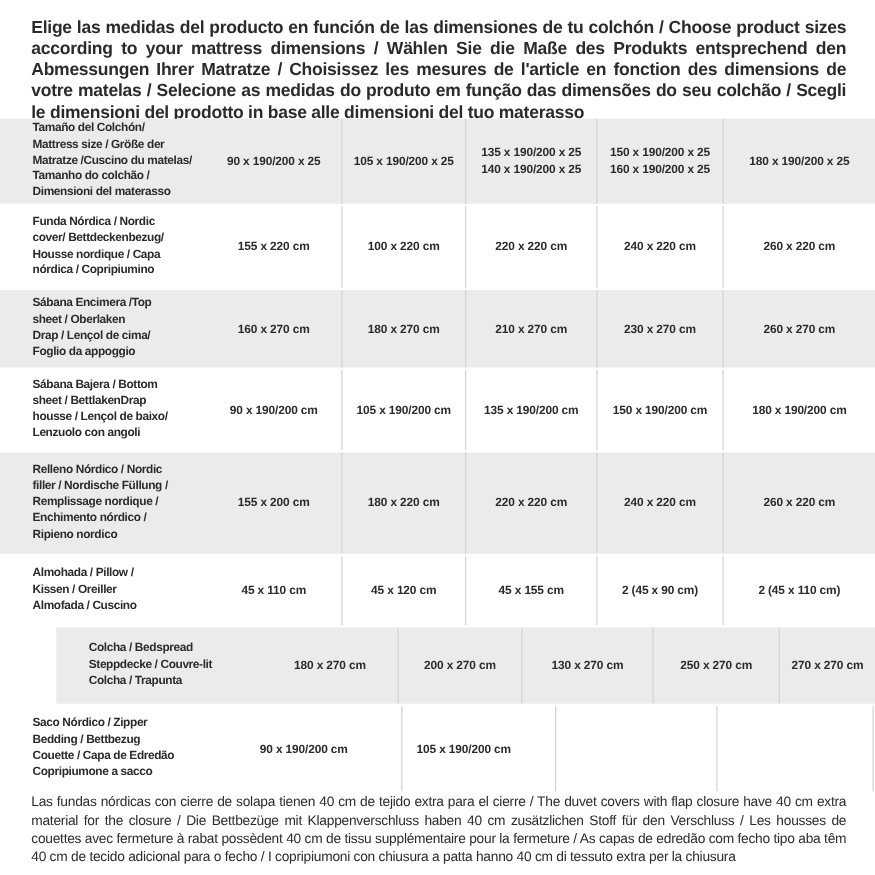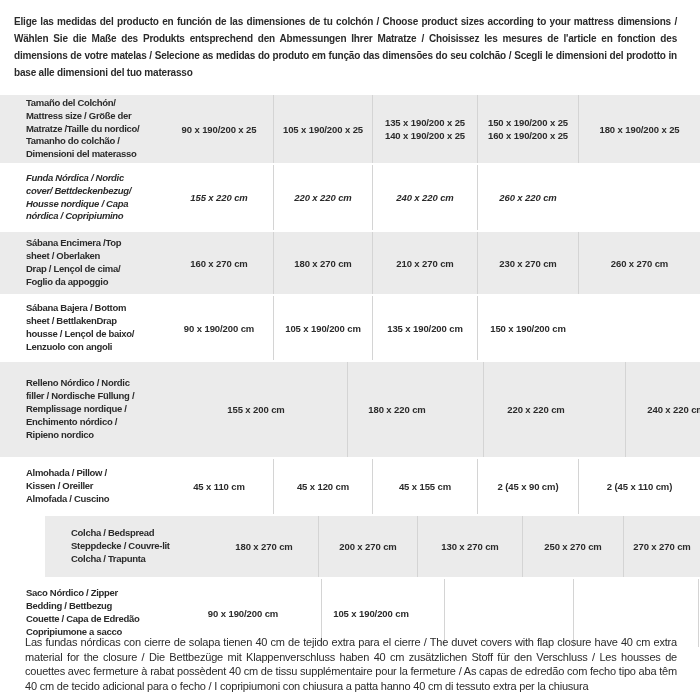--- a/index.html
+++ b/index.html
@@ -6,22 +6,22 @@
   body {
     width: 700px; height: 700px;
     background: var(--bg, #ffffff);
     font-family: "Liberation Sans", sans-serif;
     color: var(--text, #2b2b2b);
     position: relative;
     overflow: hidden;
   }
   .page { position: absolute; inset: 0; }
   .intro {
-    position: absolute; top: 13px; left: 14px; right: 23px;
-    font-size: 10px; line-height: 17px; font-weight: bold;
+    position: absolute; top: 13px; left: 25px; right: 23px;
+    font-size: 14px; line-height: 17px; font-weight: bold;
     text-align: justify; letter-spacing: -0.2px;
     margin: 0;
   }
   .size-table {
     position: absolute; top: 95px; left: 0; right: 0;
     display: flex; flex-direction: column; gap: 2px;
   }
   .row {
     display: grid;
     grid-template-columns: 165px 108px 99px 105px 101px auto;
@@ -53,21 +53,21 @@
 <body>
 
 <div class="page">
   <p class="intro">Elige las medidas del producto en función de las dimensiones de tu colchón / Choose product sizes according to your mattress dimensions / Wählen Sie die Maße des Produkts entsprechend den Abmessungen Ihrer Matratze / Choisissez les mesures de l'article en fonction des dimensions de votre matelas / Selecione as medidas do produto em função das dimensões do seu colchão / Scegli le dimensioni del prodotto in base alle dimensioni del tuo materasso</p>
 
   <div class="size-table" id="size-table">
       <div class="row stripe" style="height: 68px;">
         <div class="cell label">
           <div>Tamaño del Colchón/</div>
           <div>Mattress size / Größe der</div>
-          <div>Matratze /Taille du nordico/</div>
+          <div>Matratze /Cuscino du matelas/</div>
           <div>Tamanho do colchão /</div>
           <div>Dimensioni del materasso</div>
         </div>
         <div class="cell value">
           <div>90 x 190/200 x 25</div>
         </div>
         <div class="cell value bordered">
           <div>105 x 190/200 x 25</div>
         </div>
         <div class="cell value bordered">
@@ -75,31 +75,34 @@
           <div>140 x 190/200 x 25</div>
         </div>
         <div class="cell value bordered">
           <div>150 x 190/200 x 25</div>
           <div>160 x 190/200 x 25</div>
         </div>
         <div class="cell value bordered">
           <div>180 x 190/200 x 25</div>
         </div>
       </div>
-      <div class="row plain" style="height: 65px; font-style: italic;">
+      <div class="row plain" style="height: 65px;">
         <div class="cell label">
           <div>Funda Nórdica /  Nordic</div>
           <div>cover/ Bettdeckenbezug/</div>
           <div>Housse nordique  / Capa</div>
           <div>nórdica / Copripiumino</div>
         </div>
         <div class="cell value">
           <div>155 x 220 cm</div>
         </div>
         <div class="cell value bordered">
+          <div>100 x 220 cm</div>
+        </div>
+        <div class="cell value bordered">
           <div>220 x 220 cm</div>
         </div>
         <div class="cell value bordered">
           <div>240 x 220 cm</div>
         </div>
         <div class="cell value bordered">
           <div>260 x 220 cm</div>
         </div>
       </div>
       <div class="row stripe" style="height: 62px;">
@@ -137,22 +140,25 @@
         </div>
         <div class="cell value bordered">
           <div>105 x 190/200 cm</div>
         </div>
         <div class="cell value bordered">
           <div>135 x 190/200 cm</div>
         </div>
         <div class="cell value bordered">
           <div>150 x 190/200 cm</div>
         </div>
-      </div>
-      <div class="row stripe" style="height: 95px; gap: 37px;">
+        <div class="cell value bordered">
+          <div>180 x 190/200 cm</div>
+        </div>
+      </div>
+      <div class="row stripe" style="height: 81px;">
         <div class="cell label">
           <div>Relleno Nórdico / Nordic</div>
           <div>filler / Nordische Füllung /</div>
           <div>Remplissage nordique /</div>
           <div>Enchimento nórdico /</div>
           <div>Ripieno nordico</div>
         </div>
         <div class="cell value">
           <div>155 x 200 cm</div>
         </div>

